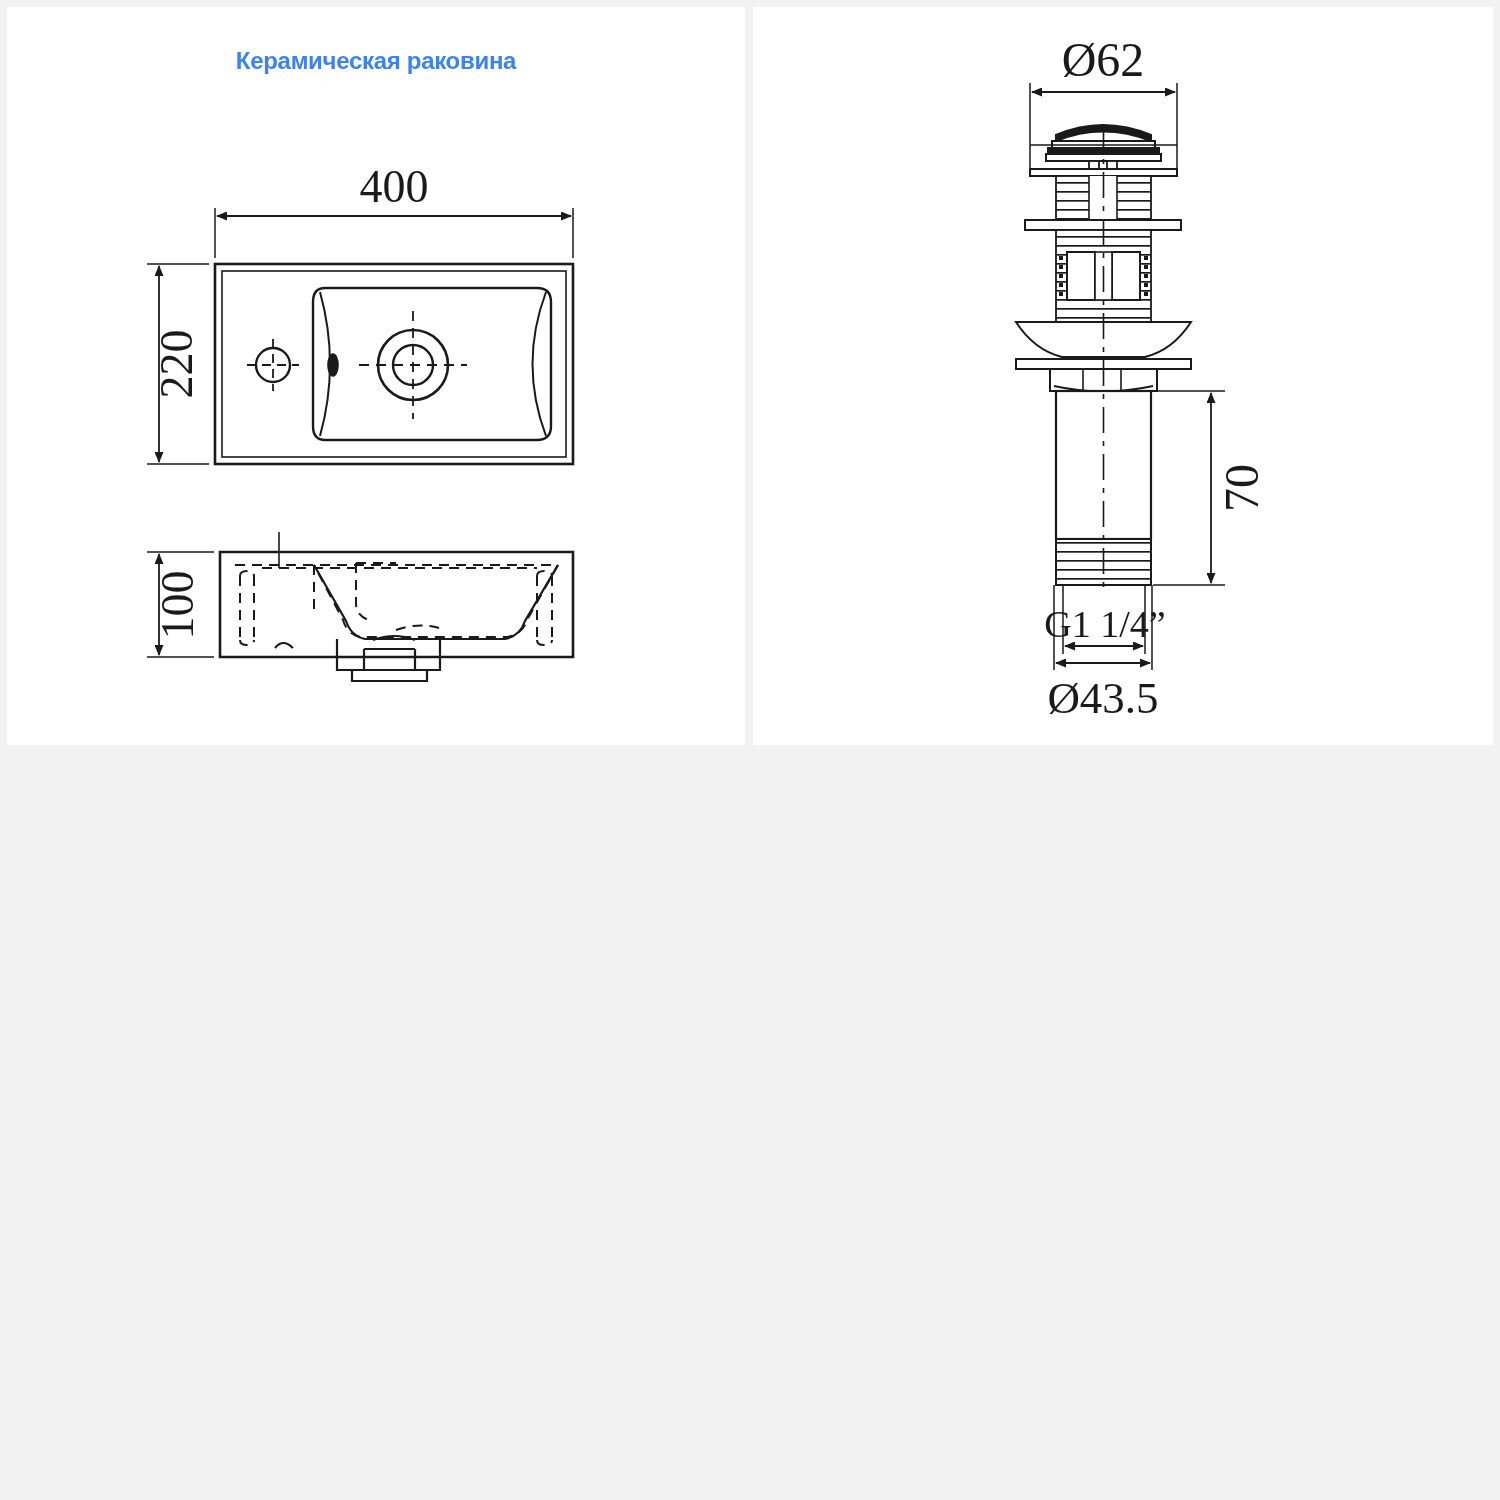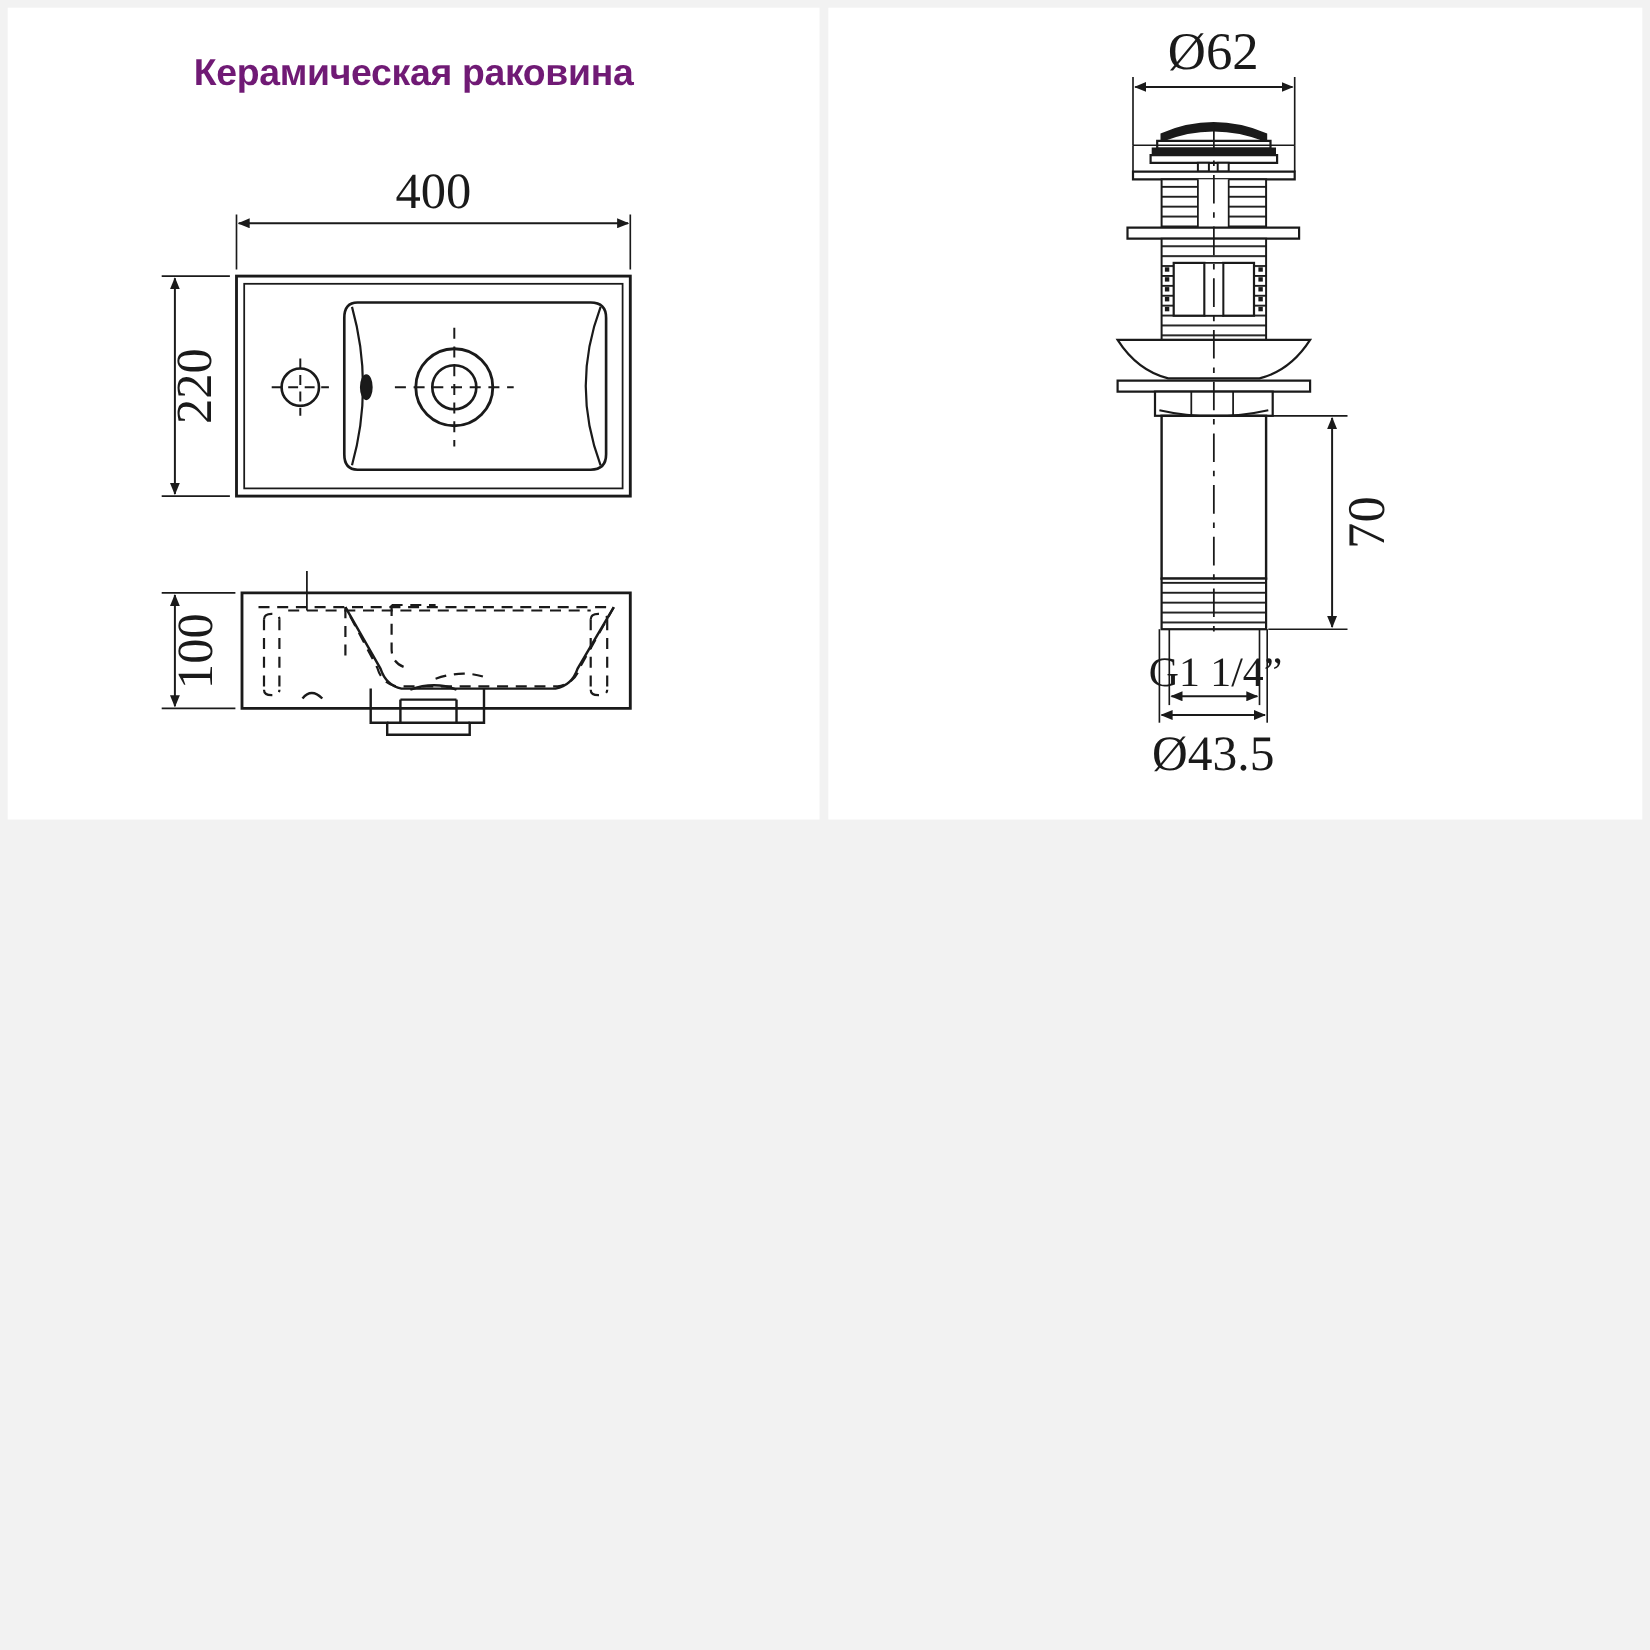--- a/index.html
+++ b/index.html
@@ -27,29 +27,29 @@
   #panel-left  { left: 7px;   width: 738px; }
   #panel-right { left: 753px; width: 740px; }
 
   .panel-title {
     position: absolute;
     top: 40px;
     width: 100%;
     text-align: center;
     font-family: "Liberation Sans", sans-serif;
     font-weight: bold;
-    font-size: 34px;
+    font-size: 24px;
     letter-spacing: -0.3px;
-    color: #701a75;
+    color: #3b82f6;
     white-space: nowrap;
   }
   .drawing {
     position: absolute;
     left: 0;
-    top: 0;
+    top: 13px;
     width: 100%;
     height: 100%;
   }
   svg { display: block; }
   text.dim {
     font-family: "Liberation Serif", serif;
     fill: #1a1a1a;
   }
 </style>
 </head>

